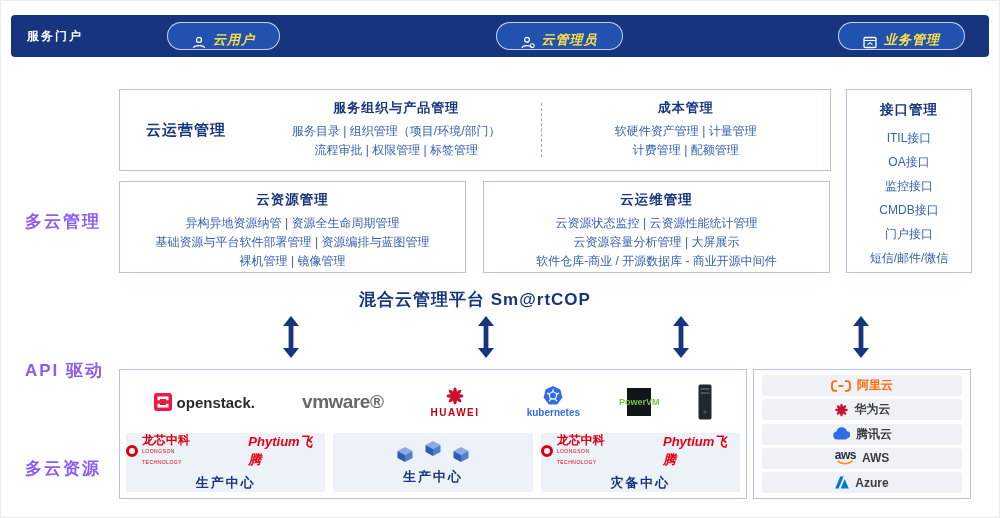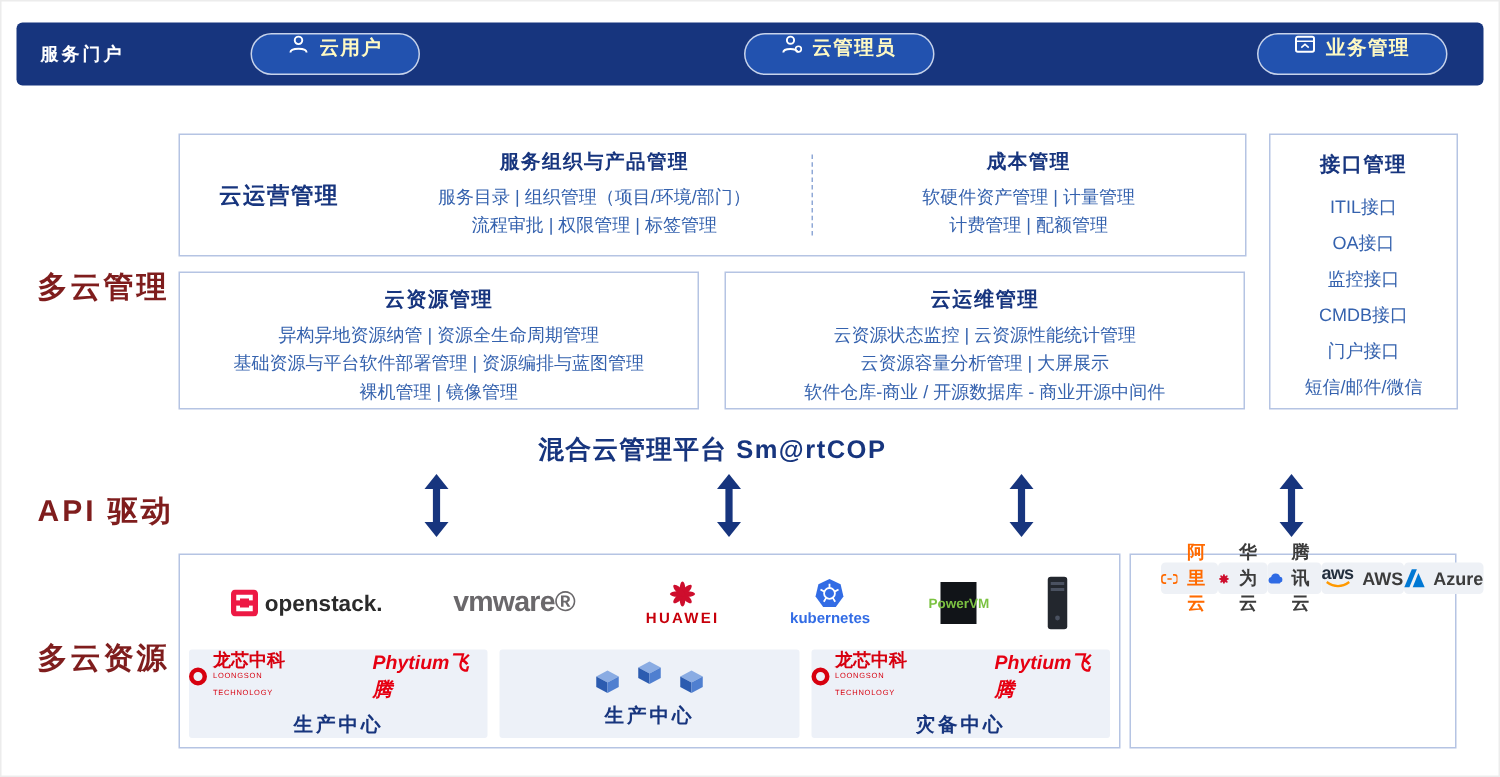--- a/index.html
+++ b/index.html
@@ -3,25 +3,25 @@
 <meta charset="utf-8">
 <style>
   * { margin:0; padding:0; box-sizing:border-box; }
   body { font-family:"Liberation Sans","DejaVu Sans",sans-serif; background:#ffffff; }
   .canvas { position:relative; width:1000px; height:518px; background:#fff; border:1px solid #ececec; overflow:hidden; }
 
   
   .top-band { position:absolute; left:10px; top:14px; width:978px; height:42px; background:#17357E; border-radius:4px; display:flex; align-items:center; padding:0 16px; }
   .band-label { color:#fff; font-size:12px; font-weight:bold; letter-spacing:2px; width:100px; flex:none; }
   .pills { flex:1; display:flex; justify-content:space-between; align-items:center; padding-left:40px; padding-right:8px; }
-  .pill { height:28px; border-radius:14px; background:#2252AF; border:1px solid rgba(255,255,255,0.75); color:#fef9c3; display:flex; align-items:flex-start; gap:7px; padding:0 24px; font-size:13px; font-weight:bold; cursor:pointer; letter-spacing:1px; }
+  .pill { height:28px; border-radius:14px; background:#2252AF; border:1px solid rgba(255,255,255,0.75); color:#fde047; display:flex; align-items:flex-end; gap:7px; padding:0 24px; font-size:13px; font-weight:bold; cursor:pointer; letter-spacing:1px;font-style:italic; }
   .pill svg { display:block; }
 
   
-  .side-label { position:absolute; left:24px; color:#7f1d1d; font-size:20px; font-weight:bold; letter-spacing:2px; }
+  .side-label { position:absolute; left:24px; color:#8b5cf6; font-size:17px; font-weight:bold; letter-spacing:2px;margin-top:32px; }
   .lbl-mgmt { top:177px; }
   .lbl-api  { top:326px; }
   .lbl-res  { top:424px; }
 
   
   .box { position:absolute; border:1px solid #B5C4E3; background:#fff; }
   .ops-box { left:118px; top:88px; width:712px; height:82px; display:flex; }
   .ops-title { width:132px; flex:none; display:flex; align-items:center; justify-content:center; color:#17357E; font-weight:bold; font-size:15px; letter-spacing:1px; }
   .ops-col { flex:1; text-align:center; padding-top:9px; }
   .col-title { color:#17357E; font-weight:bold; font-size:13px; margin-bottom:5px; letter-spacing:1px; }
@@ -58,21 +58,21 @@
   .vendor-row { display:flex; align-items:center; gap:32px; }
   .center-label { color:#17357E; font-weight:bold; font-size:13px; letter-spacing:2px; }
   .loongson { display:flex; align-items:center; gap:4px; }
   .loongson-icon { width:12px; height:12px; border:3px solid #D7000F; border-radius:50%; flex:none; }
   .loongson-text { display:flex; flex-direction:column; line-height:11px; }
   .l-main { color:#D7000F; font-weight:bold; font-size:12px; }
   .l-sub { color:#D7000F; font-size:5px; letter-spacing:0.5px; }
   .phytium { color:#E60012; font-weight:bold; font-size:13px; font-style:italic; }
   .cubes-row { display:flex; align-items:flex-end; gap:10px; }
 
-  .cloud-box { left:752px; top:368px; width:218px; height:130px; padding:5px 20px; display:flex; flex-direction:row; justify-content:space-between; }
+  .cloud-box { left:752px; top:368px; width:218px; height:130px; padding:5px 8px; display:flex; flex-direction:column; justify-content:space-between; }
   .cloud-row { height:21px; background:#EEF1F6; border-radius:3px; display:flex; align-items:center; justify-content:center; gap:6px; font-size:12px; font-weight:bold; color:#3c3c3c; }
   .c-ali { color:#FF6A00; }
   .aws-mark { display:flex; flex-direction:column; align-items:center; line-height:9px; }
   .aws-word { font-size:12px; font-weight:bold; color:#232F3E; letter-spacing:-0.5px; }
 </style>
 </head>
 <body>
 
 <div class="canvas">
 

